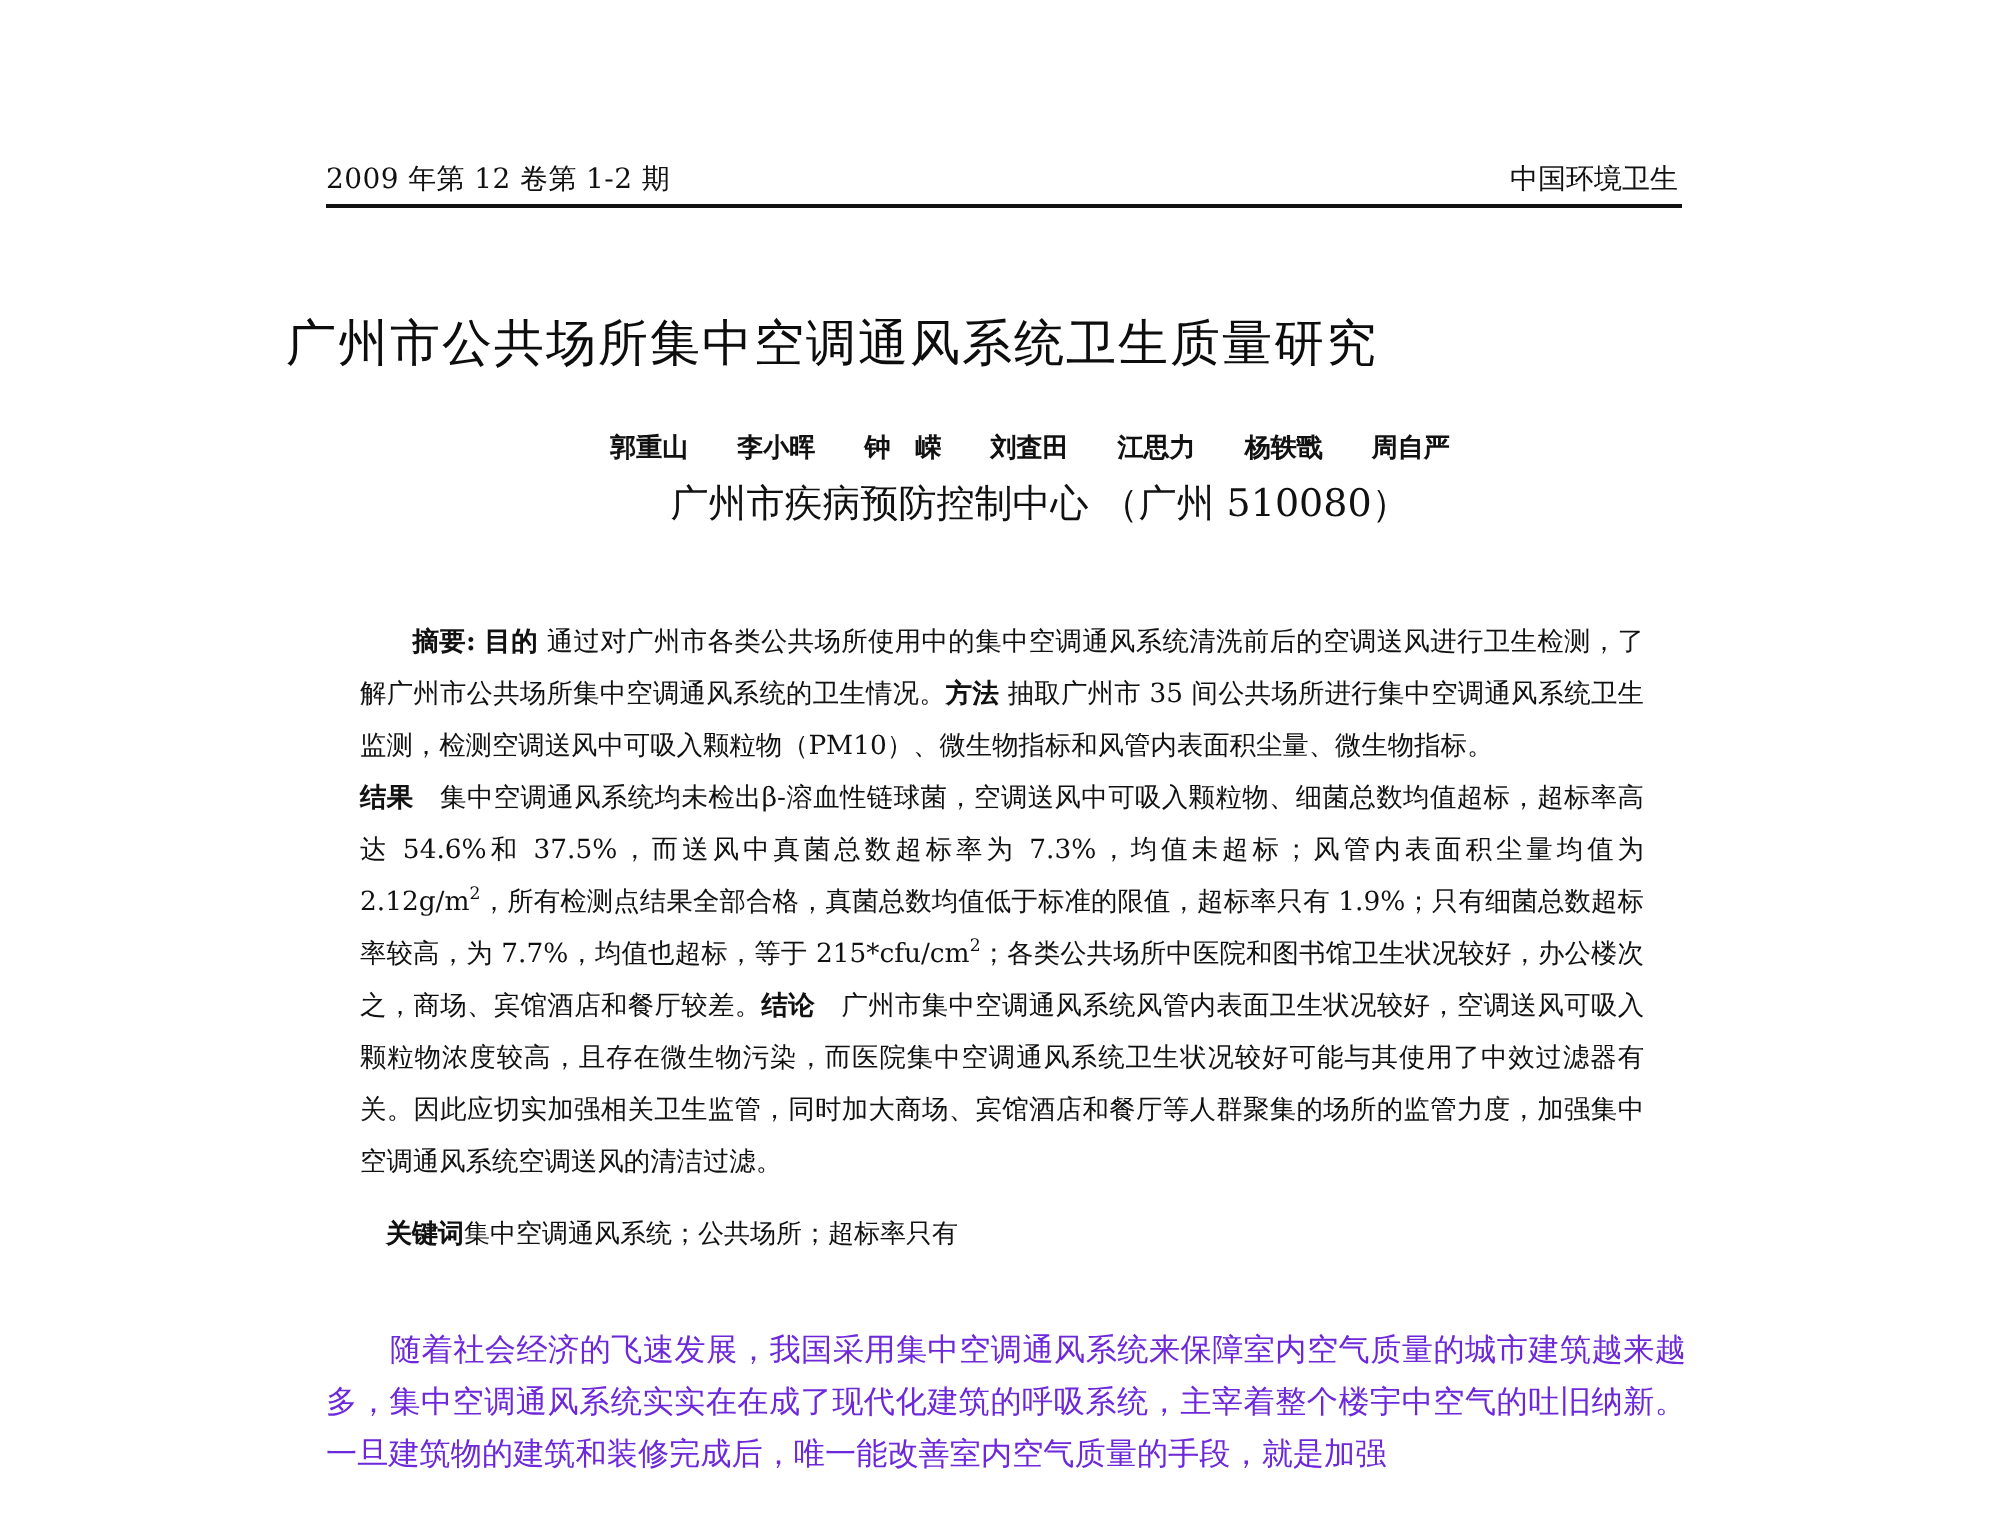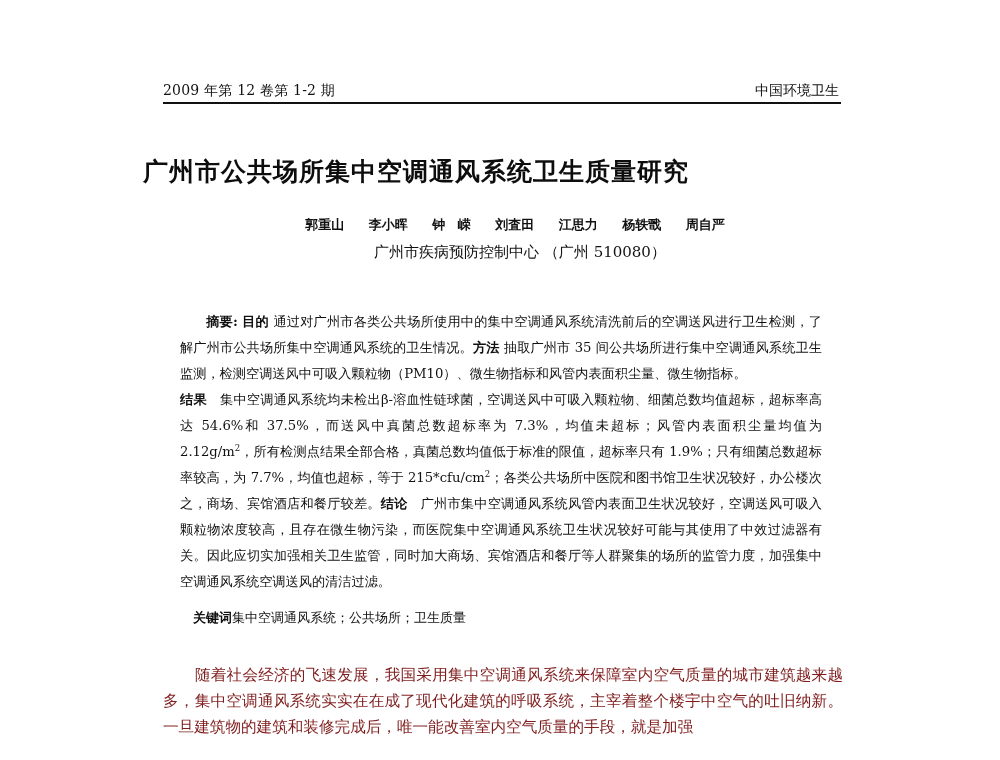--- a/index.html
+++ b/index.html
@@ -49,21 +49,21 @@
     .title {
       position: absolute;
       left: 0;
       top: 139px;
       width: 832px;
       text-align: center;
       font-family: "DejaVu Sans", "Liberation Sans", sans-serif;
       font-size: 25px;
       line-height: 32px;
       letter-spacing: 1px;
-      font-weight: bold;
+      font-weight: normal;
       color: #0d0d0d;
     }
     .authors {
       position: absolute;
       left: 0;
       top: 215px;
       width: 1000px;
       text-align: center;
       font-size: 13px;
       line-height: 20px;
@@ -72,21 +72,21 @@
       box-sizing: border-box;
       word-spacing: 8px;
     }
     .authors span { margin: 0 6px; }
     .affiliation {
       position: absolute;
       left: 0;
       top: 242px;
       width: 1000px;
       text-align: center;
-      font-size: 15px;
+      font-size: 19px;
       line-height: 20px;
       padding-left: 40px;
       box-sizing: border-box;
     }
     .abstract {
       position: absolute;
       left: 163px;
       top: 292px;
       width: 676px;
       font-size: 13.2px;
@@ -109,21 +109,21 @@
     .body-text {
       position: absolute;
       left: 163px;
       top: 662px;
       width: 680px;
       font-family: "DejaVu Sans", "Liberation Sans", sans-serif;
       font-size: 15.6px;
       line-height: 26px;
       text-align: justify;
       text-align-last: left;
-      color: #7f1d1d;
+      color: #6d28d9;
     }
     .body-text p { margin: 0; text-indent: 32px; }
     sup { font-size: 0.65em; line-height: 0; }
   </style>
 </head>
 <body>
 
 <div class="page">
 
   <div class="running-header">
@@ -144,20 +144,20 @@
     <span>周自严</span>
   </div>
 
   <div class="affiliation">广州市疾病预防控制中心 （广州 510080）</div>
 
   <div class="abstract">
     <p><span class="indent"></span><span class="lbl">摘要:</span> <span class="lbl">目的</span> <span>通过对广州市各类公共场所使用中的集中空调通风系统清洗前后的空调送风进行卫生检测，了解广州市公共场所集中空调通风系统的卫生情况。</span><span class="lbl">方法</span> <span>抽取广州市 35 间公共场所进行集中空调通风系统卫生监测，检测空调送风中可吸入颗粒物（PM10）、微生物指标和风管内表面积尘量、微生物指标。</span><br><span class="lbl">结果</span>&nbsp;&nbsp; <span>集中空调通风系统均未检出β-溶血性链球菌，空调送风中可吸入颗粒物、细菌总数均值超标，超标率高达 54.6%和 37.5%，而送风中真菌总数超标率为 7.3%，均值未超标；风管内表面积尘量均值为 2.12g/m</span><sup>2</sup><span>，所有检测点结果全部合格，真菌总数均值低于标准的限值，超标率只有 1.9%；只有细菌总数超标率较高，为 7.7%，均值也超标，等于 215*cfu/cm</span><sup>2</sup><span>；各类公共场所中医院和图书馆卫生状况较好，办公楼次之，商场、宾馆酒店和餐厅较差。</span><span class="lbl">结论</span>&nbsp;&nbsp; <span>广州市集中空调通风系统风管内表面卫生状况较好，空调送风可吸入颗粒物浓度较高，且存在微生物污染，而医院集中空调通风系统卫生状况较好可能与其使用了中效过滤器有关。因此应切实加强相关卫生监管，同时加大商场、宾馆酒店和餐厅等人群聚集的场所的监管力度，加强集中空调通风系统空调送风的清洁过滤。</span></p>
   </div>
 
   <div class="keywords">
-    <span class="lbl">关键词</span><span>集中空调通风系统；公共场所；卫生质量</span>
+    <span class="lbl">关键词</span><span>集中空调通风系统；公共场所；超标率只有</span>
   </div>
 
   <div class="body-text">
     <p>随着社会经济的飞速发展，我国采用集中空调通风系统来保障室内空气质量的城市建筑越来越多，集中空调通风系统实实在在成了现代化建筑的呼吸系统，主宰着整个楼宇中空气的吐旧纳新。一旦建筑物的建筑和装修完成后，唯一能改善室内空气质量的手段，就是加强</p>
   </div>
 
 </div>
 
 </body></html>

